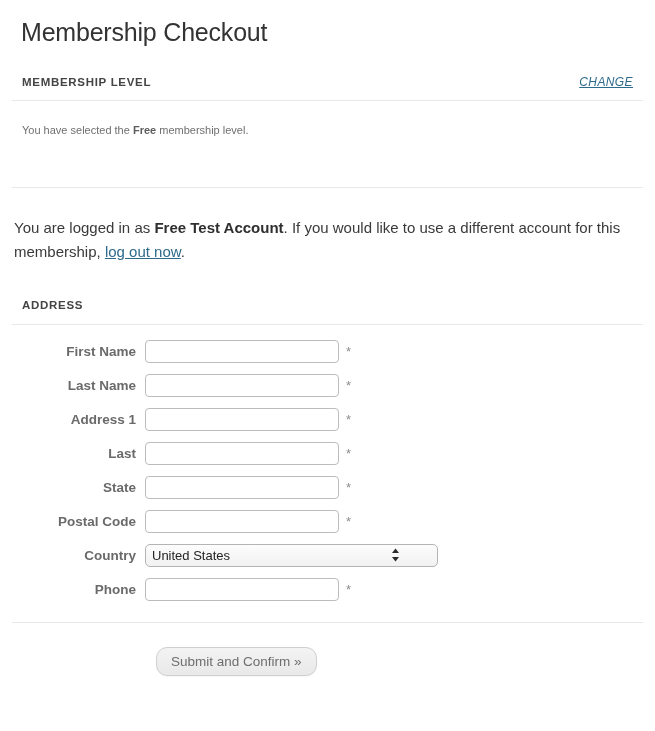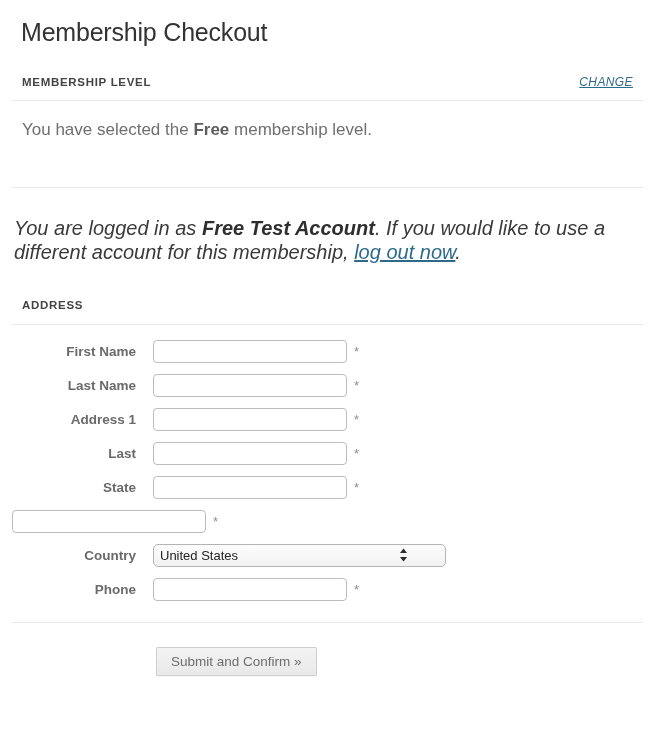--- a/index.html
+++ b/index.html
@@ -64,37 +64,36 @@
   .divider {
     height: 1px;
     background: #e8e8e8;
     border: 0;
     margin: 0;
   }
   .divider.d1 { margin-top: 11px; }
 
   
   .level-text {
-    font-size: 17px;
+    font-size: 11px;
     color: #6f6f6f;
     padding: 0 10px;
     margin: 19px 0 0 0;
     line-height: 20px;
   }
   .level-text b { color: #5d5d5d; font-weight: bold; }
 
   .divider.d2 { margin-top: 47px; }
 
   .login-text {
-    font-size: 20px;
+    font-size: 15px;
     color: #3a3a3a;
     margin: 28px 0 0 0;
     padding: 0 2px;
     line-height: 24px;
-    font-style: italic;
   }
   .login-text b { font-weight: bold; color: #2f2f2f; }
   .logout-link {
     color: #2d6a8c;
     text-decoration: underline;
     cursor: pointer;
   }
 
   
   .addr-head {
@@ -104,21 +103,20 @@
   .divider.d3 { margin-top: 11px; }
 
   
   .form {
     margin-top: 9px;
   }
   .form-row {
     display: flex;
     align-items: center;
     height: 34px;
-    gap: 8px;
   }
   .form-label {
     width: 133px;
     text-align: right;
     padding-right: 9px;
     font-size: 13.5px;
     font-weight: bold;
     color: #6a6a6a;
     box-sizing: border-box;
     white-space: nowrap;
@@ -183,21 +181,21 @@
   
   .submit-row {
     padding-left: 144px;
     margin-top: 24px;
   }
   .submit-btn {
     height: 29px;
     padding: 0 14px;
     box-sizing: border-box;
     border: 1px solid #cfcfcf;
-    border-radius: 1px;
+    border-radius: 11px;
     background: linear-gradient(to bottom, #f3f3f3 0%, #e9e9e9 100%);
     font-family: "Liberation Sans", sans-serif;
     font-size: 13.5px;
     color: #6e6e6e;
     cursor: pointer;
     box-shadow: 0 1px 0 rgba(0,0,0,0.03);
   }
 </style>
 </head>
 <body>
@@ -262,20 +260,21 @@
 
     <div class="form-row">
       <div class="form-label">State</div>
       <div class="form-field">
         <input class="text-input" type="text" value="" style="">
         <span class="req-star">*</span>
       </div>
     </div>
 
     <div class="form-row">
+      <div class="form-label">Postal Code</div>
       <div class="form-field">
         <input class="text-input" type="text" value="" style="">
         <span class="req-star">*</span>
       </div>
     </div>
 
     <div class="form-row">
       <div class="form-label">Country</div>
       <div class="form-field">
         <span class="select-wrap">

